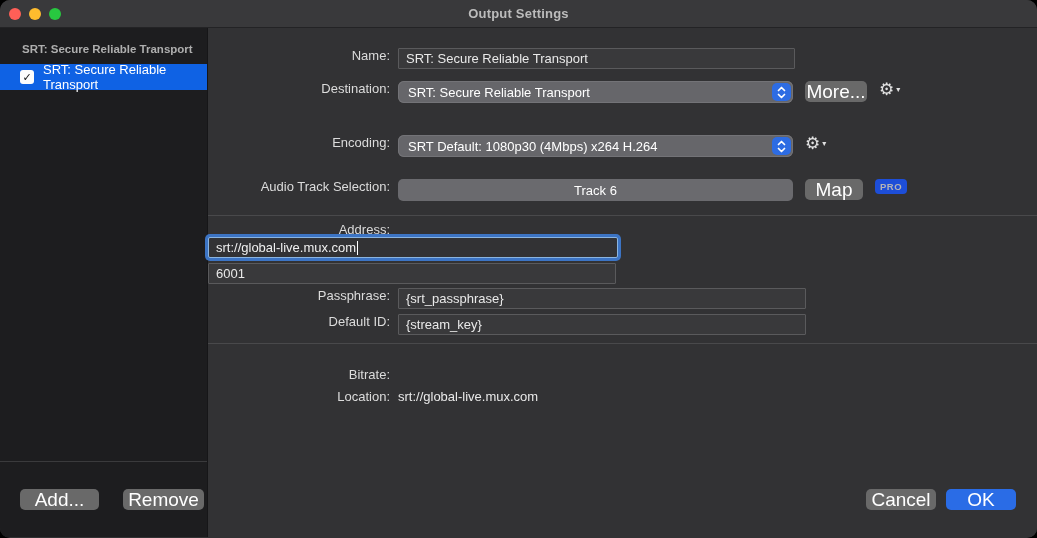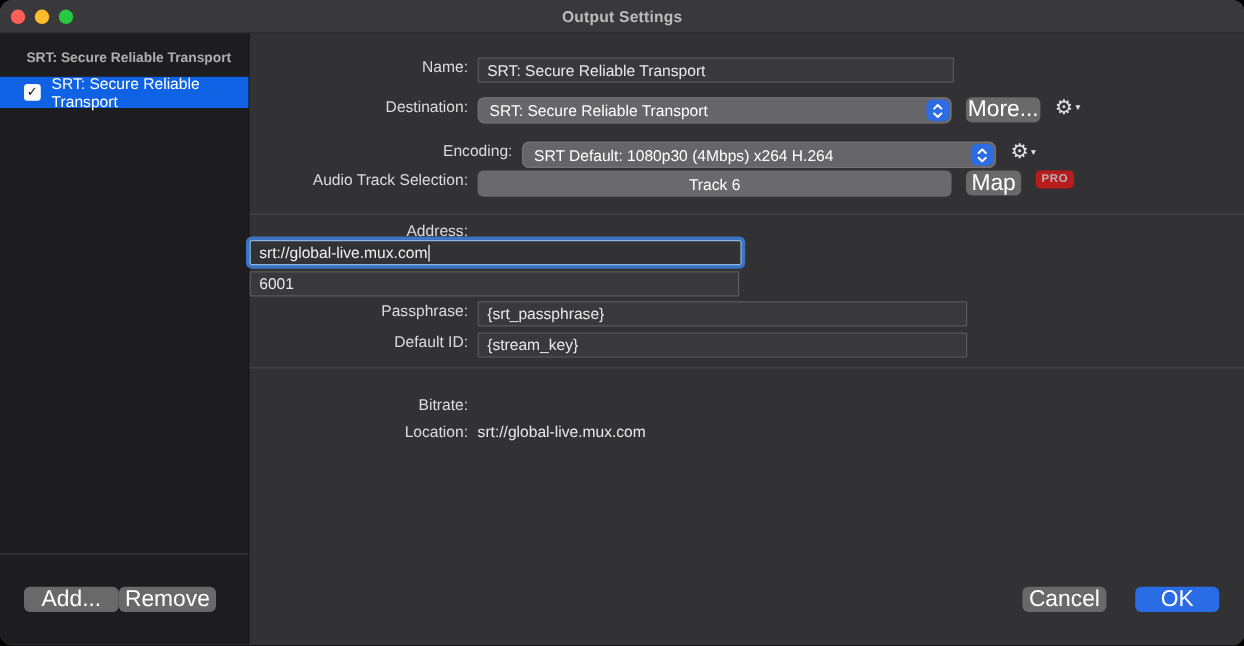--- a/index.html
+++ b/index.html
@@ -25,29 +25,29 @@
   
   .sidebar { position:relative; width:208px; background:#1d1d1f; border-right:1px solid #161618; flex:none; }
   .sidebar-header { margin:15px 8px 0 22px; font-size:11.5px; font-weight:bold; color:#aeaeae; }
   .sidebar-item { margin-top:9px; height:26px; display:flex; align-items:center; gap:9px;
                   padding-left:20px; font-size:13px; color:#fff; }
   .sidebar-item.selected { background:#0f62e4; }
   .checkbox { width:14px; height:14px; background:#fdfdfd; border-radius:3px; flex:none;
               display:flex; align-items:center; justify-content:center;
               color:#111; font-size:11px; font-weight:bold; line-height:1; }
   .sidebar-divider { position:absolute; left:0; right:0; bottom:75px; height:1px; background:#3a3a3c; }
-  .sidebar-buttons { position:absolute; left:20px; bottom:27px; display:flex; gap:0; }
+  .sidebar-buttons { position:absolute; left:20px; bottom:27px; display:flex; gap:24px; }
 
   
   .btn { height:21px; border:none; border-radius:5px; background:#696969; color:#fff;
          font-size:19px; font-family:inherit; padding:0 14px; line-height:21px; cursor:pointer; }
   .btn.add { width:79px; padding:0; }
   .btn.remove { width:81px; padding:0; }
   .btn.more { width:62px; padding:0; }
-  .btn.map { width:46px; padding:0; }
+  .btn.map { width:58px; padding:0; }
   .btn.cancel { width:70px; padding:0; }
   .btn.ok { width:70px; padding:0; background:#2a6ce6; }
 
   
   .main { position:relative; flex:1; background:#323234; padding-top:20px; }
   .row { display:flex; align-items:flex-start; }
   .row-label { width:182px; flex:none; text-align:right; margin-right:8px;
                font-size:13px; color:#dcdcdc; }
 
   .textfield { height:21px; width:397px; background:#39393b; border:1px solid #5a5a5c; border-radius:1px;
@@ -61,36 +61,36 @@
   .stepper { position:absolute; right:2px; top:2px; width:19px; height:18px; background:#2d6ce3;
              border-radius:5px; display:flex; align-items:center; justify-content:center; }
 
   .track-btn { width:395px; height:22px; background:#6a6a6e; border:none; border-radius:5px;
                color:#fff; font-size:13px; font-family:inherit; text-align:center; cursor:pointer; }
 
   .gear-wrap { display:flex; align-items:center; margin-left:12px; cursor:pointer; }
   .gear { font-size:17px; color:#e2e2e2; line-height:1; }
   .gear-caret { font-size:8px; color:#e2e2e2; margin-left:2px; }
 
-  .pro-badge { margin-left:12px; background:#b91c1c; border-radius:4px; padding:2px 5px;
+  .pro-badge { margin-left:12px; background:#1d4ed8; border-radius:4px; padding:2px 5px;
                font-size:9.5px; font-weight:bold; letter-spacing:.5px; color:#b4b4b6; }
 
   .divider { height:1px; background:#49494b; margin-top:14px; }
   .divider2 { height:1px; background:#49494b; margin-top:8px; }
 
   .address-field { width:410px; height:21px; background:#323234; border:1px solid #8ab4e0; border-radius:2px;
                    box-shadow:0 0 0 3px #3c74c4; color:#f0f0f0; font-size:13px; display:flex; align-items:center;
                    padding:0 7px; }
   .caret-bar { display:inline-block; width:1px; height:14px; background:#fff; margin-left:1px; }
 
   .static-value { font-size:13px; color:#e9e9e9; }
 
-  .footer-buttons { position:absolute; right:21px; bottom:27px; display:flex; gap:24px; }
-
-  .mb12{margin-bottom:12px;} .mb15{margin-bottom:15px;} .mb14{margin-bottom:2px;padding-left:37px;}
+  .footer-buttons { position:absolute; right:21px; bottom:27px; display:flex; gap:10px; }
+
+  .mb12{margin-bottom:12px;} .mb15{margin-bottom:32px;} .mb14{margin-bottom:22px;}
   .mt6{margin-top:6px;flex-direction:column;} .mt5{margin-top:5px;} .mt4{margin-top:4px;}
   .mt9{margin-top:23px;} .mt7{margin-top:7px;}
 </style>
 </head>
 <body>
 
 <div class="window">
 
   <div class="titlebar">
     <div class="traffic">

